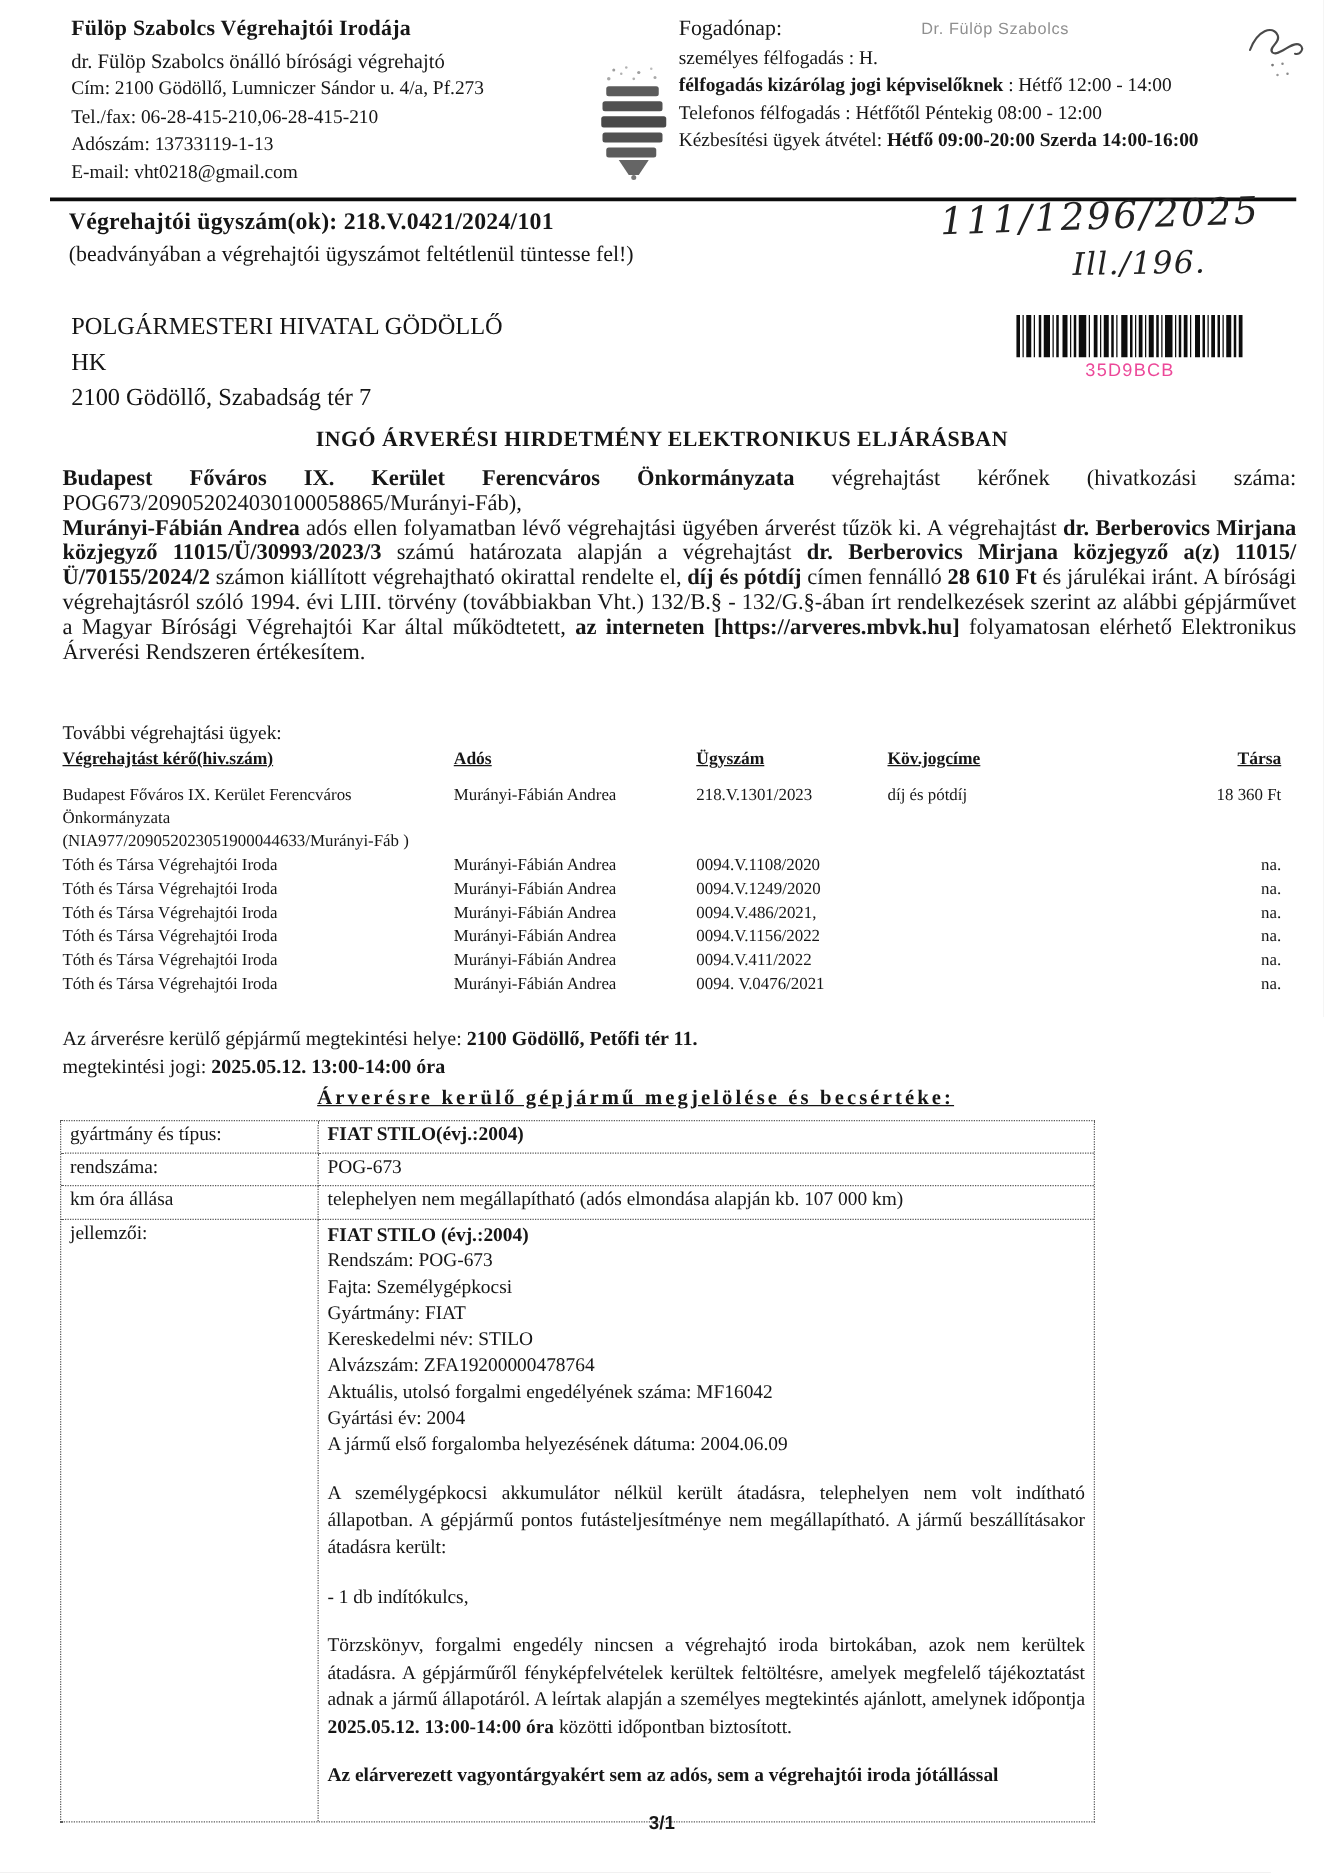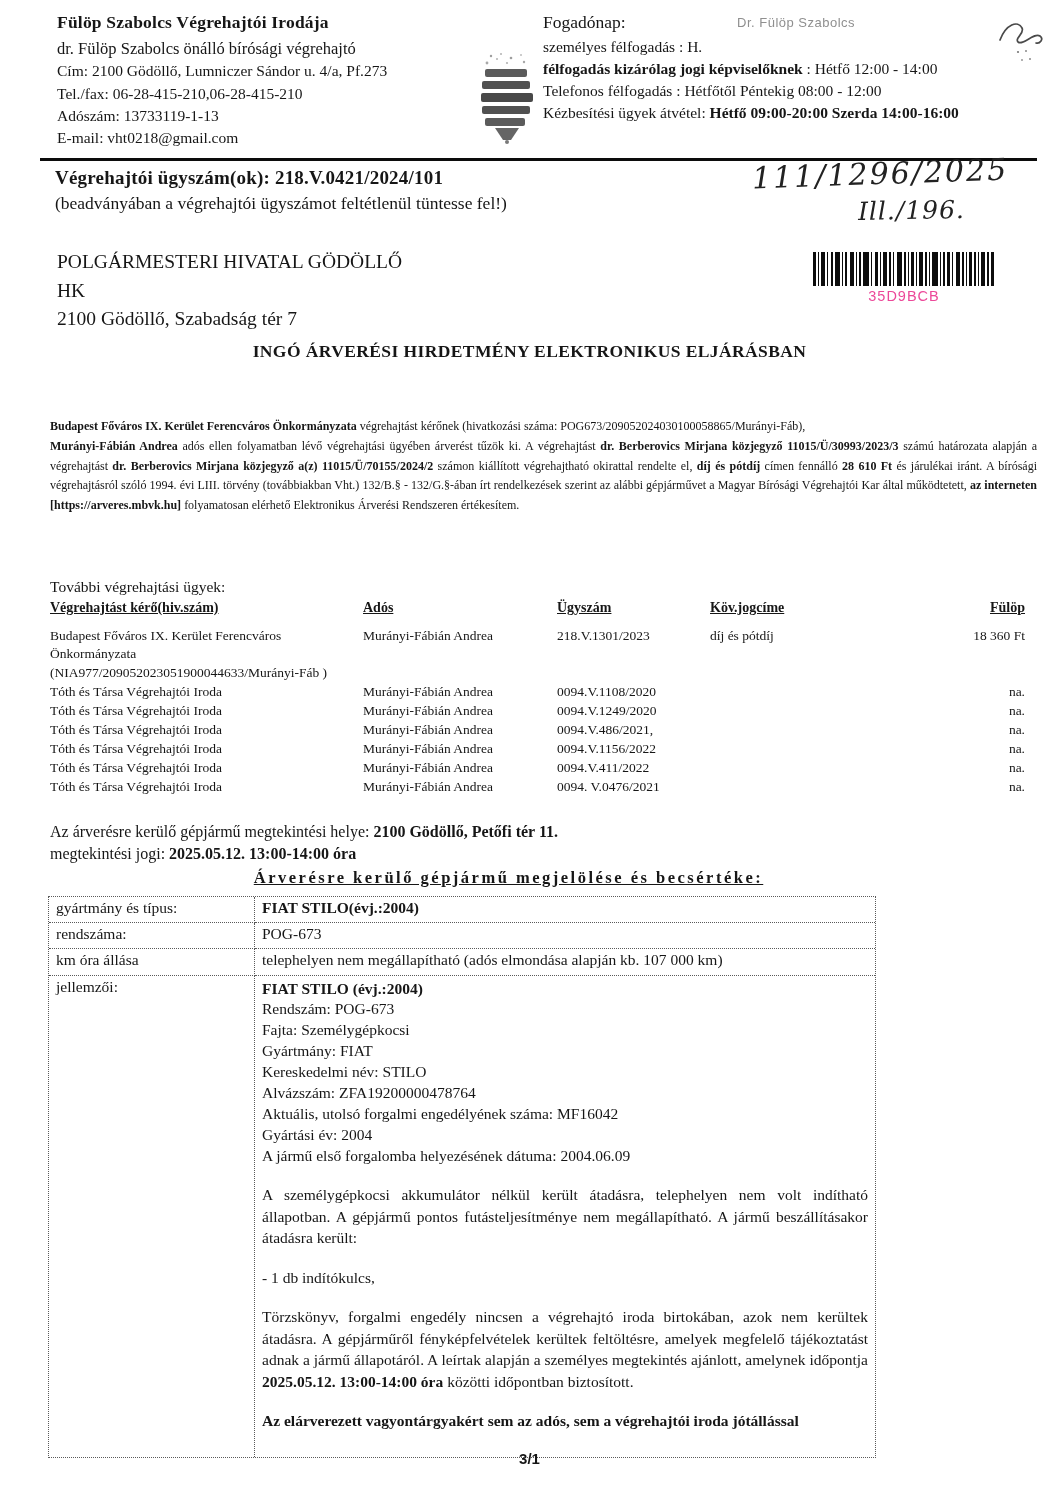--- a/index.html
+++ b/index.html
@@ -34,21 +34,21 @@
   .hand2{position:absolute;left:858px;top:196px;font-size:25px;font-style:italic;
     font-family:"DejaVu Serif",serif;transform:rotate(-1deg);letter-spacing:1px;color:#222;}
   
   .recipient{position:absolute;left:57px;top:248px;font-size:19.5px;line-height:28.5px;}
   .barcode-wrap{position:absolute;left:813px;top:252px;width:182px;text-align:center;}
   .barcode-code{font-family:"Liberation Sans",sans-serif;font-size:14.5px;letter-spacing:1px;margin-top:-2px;color:#ec4899;}
   
   .doc-title{position:absolute;left:0;top:341px;width:1059px;text-align:center;
     font-weight:700;font-size:17.5px;letter-spacing:.4px;}
   
-  .intro{position:absolute;left:50px;top:417px;width:987px;font-size:12px;
+  .intro{position:absolute;left:50px;top:373px;width:987px;font-size:18px;
     line-height:19.8px;text-align:justify;}
   
   .cases-heading{position:absolute;left:50px;top:578px;font-size:15.5px;}
   .cases-table{position:absolute;left:50px;top:599px;width:975px;font-size:13.5px;}
   .ct-row{display:grid;grid-template-columns:313px 194px 153px 180px 135px;line-height:18.5px;}
   .ct-head{font-weight:700;font-size:14px;margin-bottom:9px;}
   .ct-head>div{text-decoration:underline;}
   .ct-c5{text-align:right;}
   .ct-body .ct-row{margin-bottom:.5px;}
   
@@ -188,21 +188,21 @@
 
   <div class="intro"><span class="b">Budapest Főváros IX. Kerület Ferencváros Önkormányzata</span><span> végrehajtást kérőnek (hivatkozási száma: POG673/209052024030100058865/Murányi-Fáb),</span><br><span class="b">Murányi-Fábián Andrea</span><span> adós ellen folyamatban lévő végrehajtási ügyében árverést tűzök ki. A végrehajtást  </span><span class="b">dr. Berberovics Mirjana közjegyző 11015/Ü/30993/2023/3</span><span> számú határozata alapján a végrehajtást  </span><span class="b">dr. Berberovics Mirjana közjegyző a(z) 11015/Ü/70155/2024/2</span><span> számon kiállított végrehajtható okirattal rendelte el, </span><span class="b">díj és pótdíj</span><span> címen fennálló </span><span class="b">28 610 Ft</span><span> és járulékai iránt. A bírósági végrehajtásról szóló 1994. évi LIII. törvény (továbbiakban Vht.) 132/B.§ - 132/G.§-ában írt rendelkezések szerint az alábbi gépjárművet a Magyar Bírósági Végrehajtói Kar által működtetett, </span><span class="b">az interneten [https://arveres.mbvk.hu]</span><span> folyamatosan elérhető Elektronikus Árverési Rendszeren értékesítem.</span></div>
 
   <div class="cases-heading">További végrehajtási ügyek:</div>
   <div class="cases-table">
     <div class="ct-row ct-head">
       <div class="ct-c1">Végrehajtást kérő(hiv.szám)</div>
       <div class="ct-c2">Adós</div>
       <div class="ct-c3">Ügyszám</div>
       <div class="ct-c4">Köv.jogcíme</div>
-      <div class="ct-c5">Fülöp</div>
+      <div class="ct-c5">Társa</div>
     </div>
     <div class="ct-body">
       <div class="ct-row">
         <div class="ct-c1">Budapest Főváros IX. Kerület Ferencváros Önkormányzata (NIA977/209052023051900044633/Murányi-Fáb )</div>
         <div class="ct-c2">Murányi-Fábián Andrea</div>
         <div class="ct-c3">218.V.1301/2023</div>
         <div class="ct-c4">díj és pótdíj</div>
         <div class="ct-c5">18 360 Ft</div>
       </div>
       <div class="ct-row">

